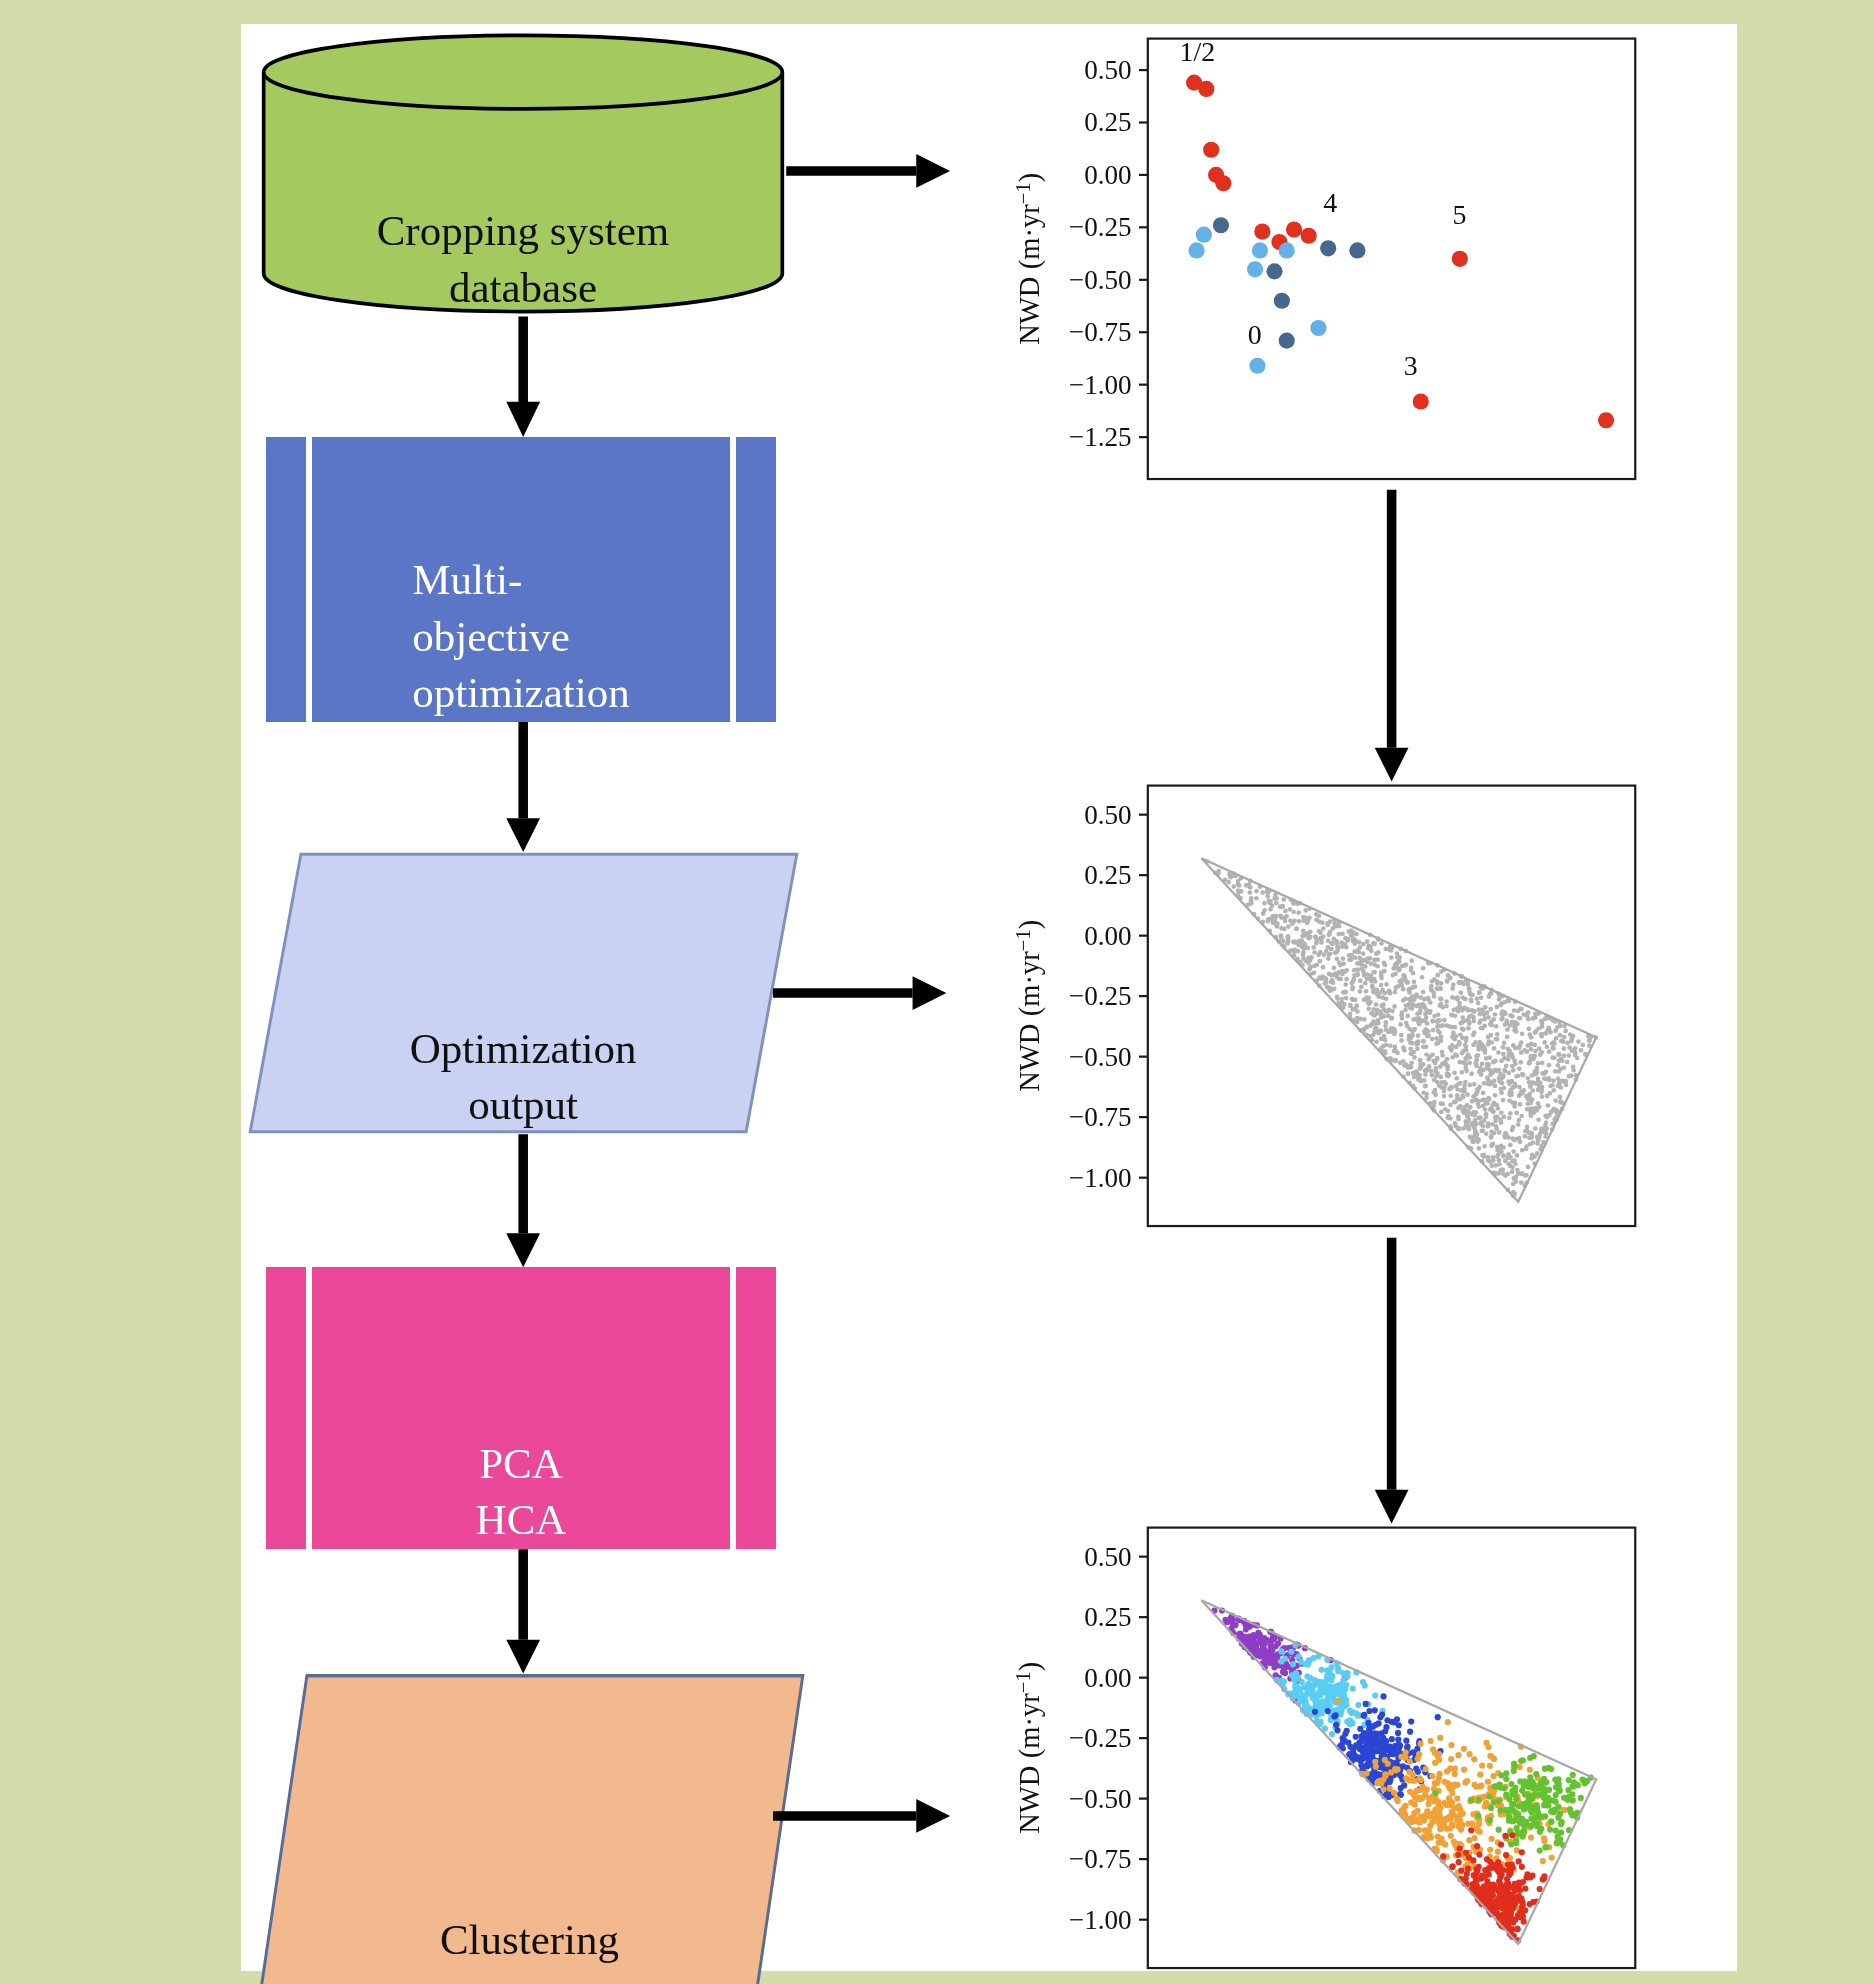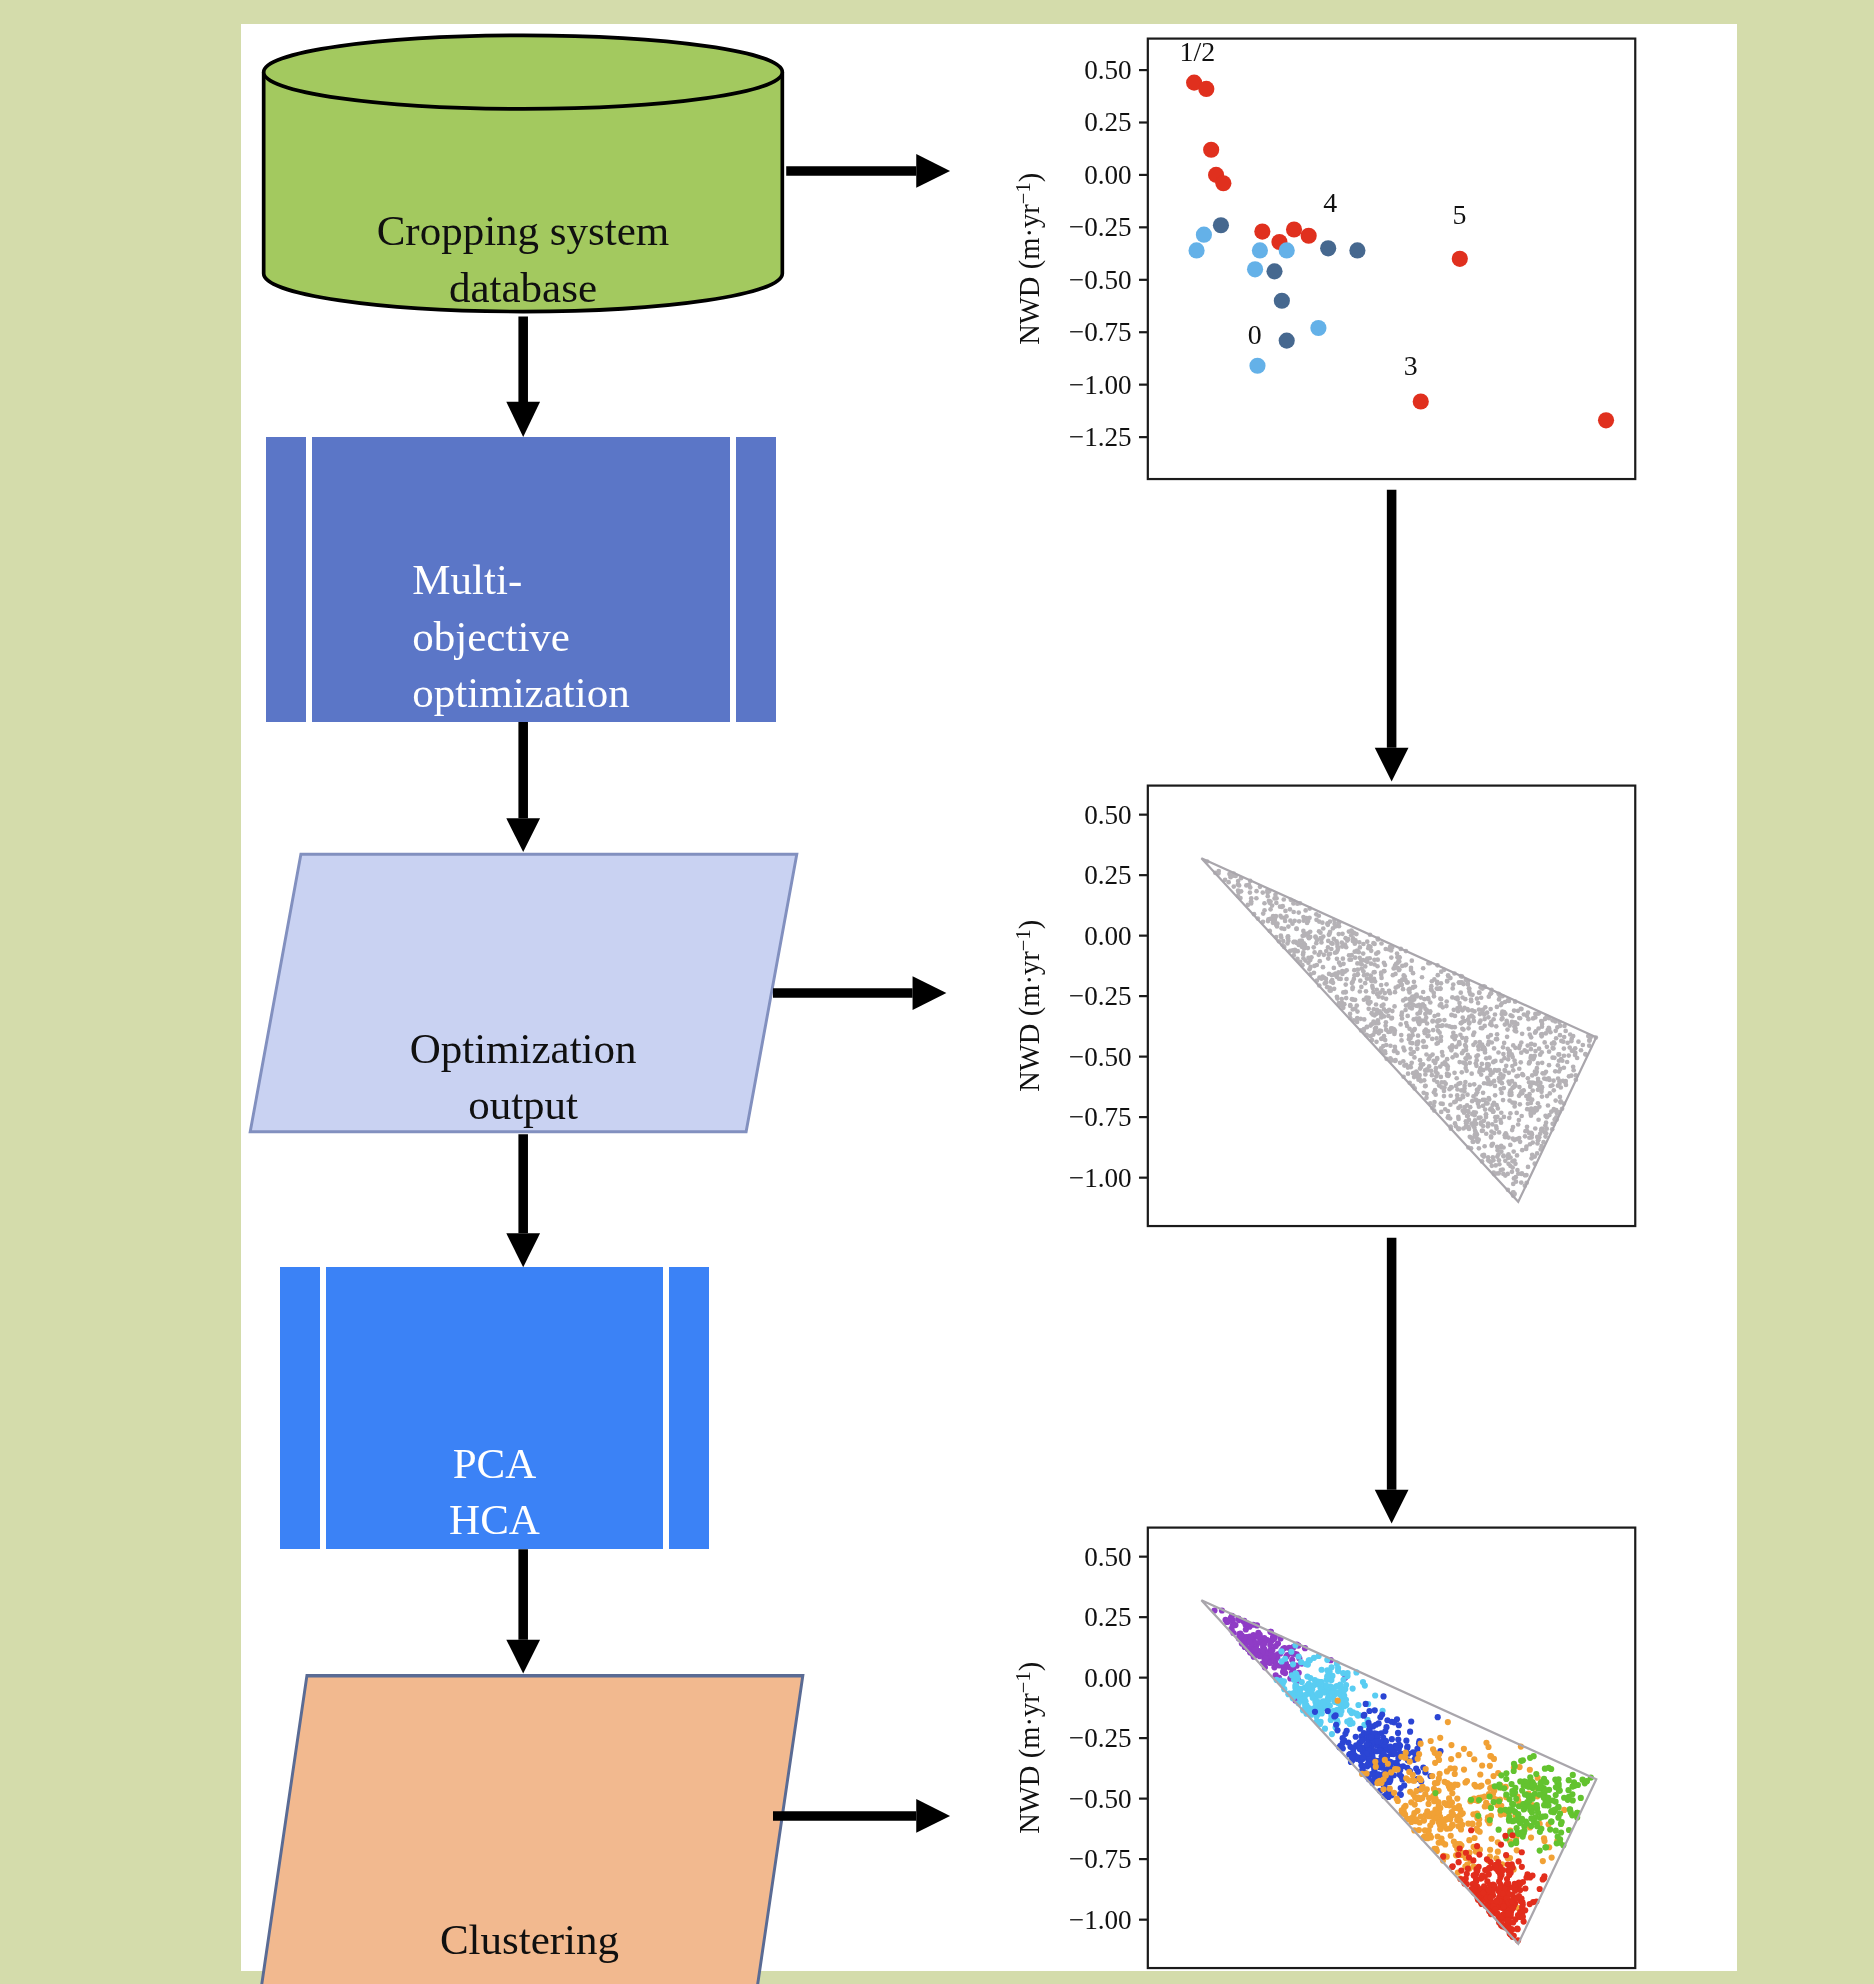--- a/index.html
+++ b/index.html
@@ -52,21 +52,21 @@
     </div>
 
     <div class="node para" style="left:6.6px; top:828px; width:551px; height:282px;">
       <svg class="shape" viewBox="0 0 750 384" preserveAspectRatio="none">
         <polygon points="72,3 747,3 678,381 3,381" stroke-width="4" fill="#c9d2f2" stroke="#8290bf"></polygon>
       </svg>
       <div class="node-label">Optimization
 output</div>
     </div>
 
-    <div class="node process" style="left: 39px; top: 1243px; width: 429px; height: 282px; background: #3b82f6;">
+    <div class="node process" style="left: 25px; top: 1243px; width: 510px; height: 282px; background: #ec4899;">
       <span class="pstripe l"></span>
       <span class="pstripe r"></span>
       <div class="node-label light">PCA
 HCA</div>
     </div>
 
     <div class="node para" style="left:13px; top:1649px; width:551px; height:352px;">
       <svg class="shape" viewBox="0 0 750 388" preserveAspectRatio="none">
         <polygon points="72,3 747,3 678,385 3,385" stroke-width="4" fill="#f2b98f" stroke="#5a6b94"></polygon>
       </svg>

